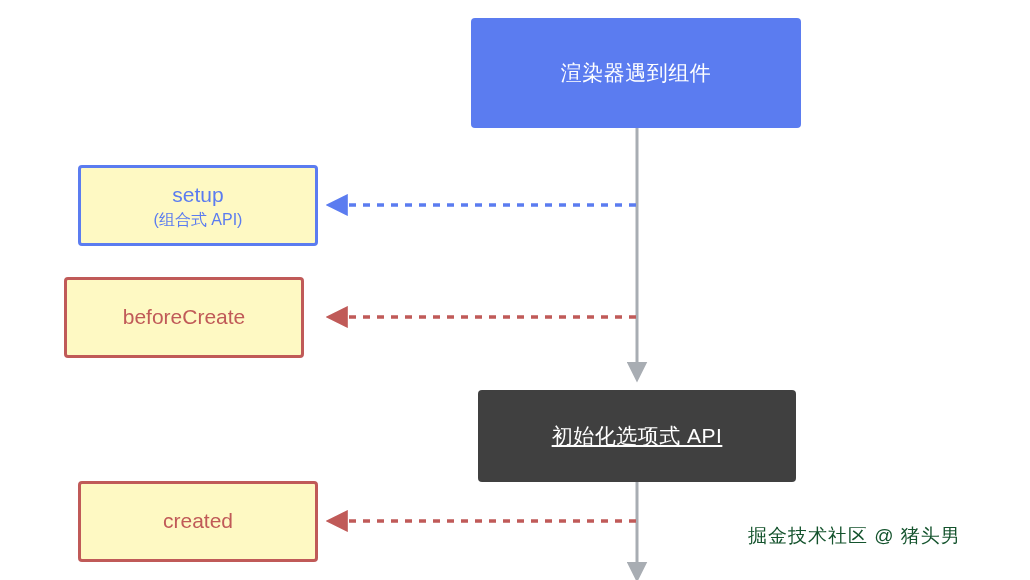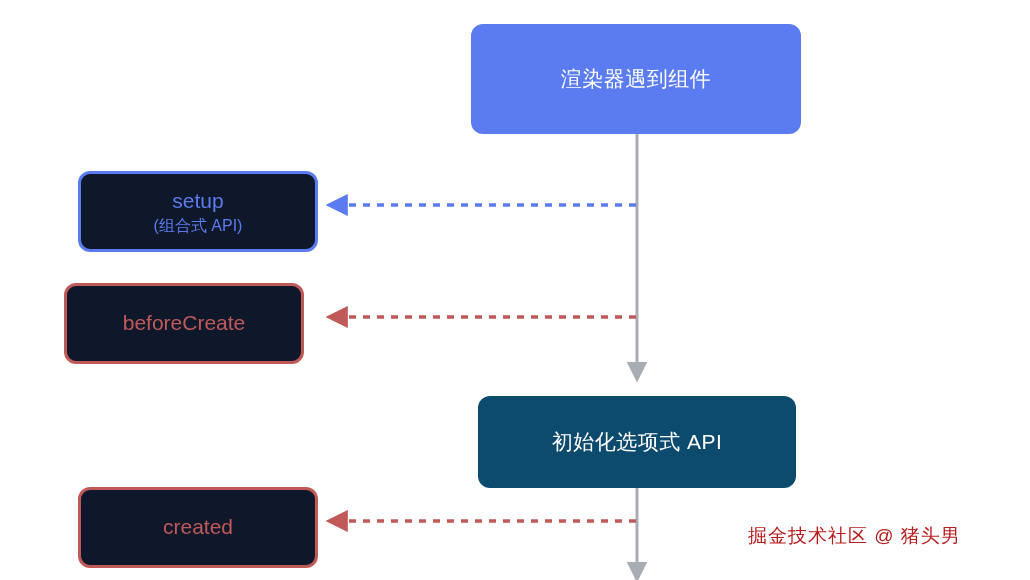--- a/index.html
+++ b/index.html
@@ -17,39 +17,39 @@
     background: #ffffff;
     overflow: hidden;
   }
   .node {
     position: absolute;
     box-sizing: border-box;
     display: flex;
     align-items: center;
     justify-content: center;
     text-align: center;
-    border-radius: 12px;
+    border-radius: 4px;
     line-height: 1.35;
-    margin-top: 6px;
   }
   
   .node-filled {
     color: #ffffff;
     font-size: 22px;
     letter-spacing: 0.5px;
   }
   .node-blue {
     background: #5b7cf0;
   }
   .node-green {
-    background: #0c4a6e;
+    background: #404040;
+    text-decoration: underline;
   }
   
   .node-outline {
-    background: #0f172a;
+    background: #fef9c3;
     border-width: 3px;
     border-style: solid;
   }
   .node-outline-blue {
     border-color: #5b7cf0;
     color: #5b7cf0;
   }
   .node-outline-red {
     border-color: #c05a58;
     color: #c05a58;
@@ -66,21 +66,21 @@
   .edge-layer {
     position: absolute;
     left: 0;
     top: 0;
     width: 1030px;
     height: 580px;
     pointer-events: none;
   }
   .watermark {
     position: absolute;
-    color: #b91c1c;
+    color: #14532d;
     font-size: 19px;
     white-space: nowrap;
     letter-spacing: 1px;
   }
 </style>
 </head>
 <body>
 
 <div id="canvas">
 

